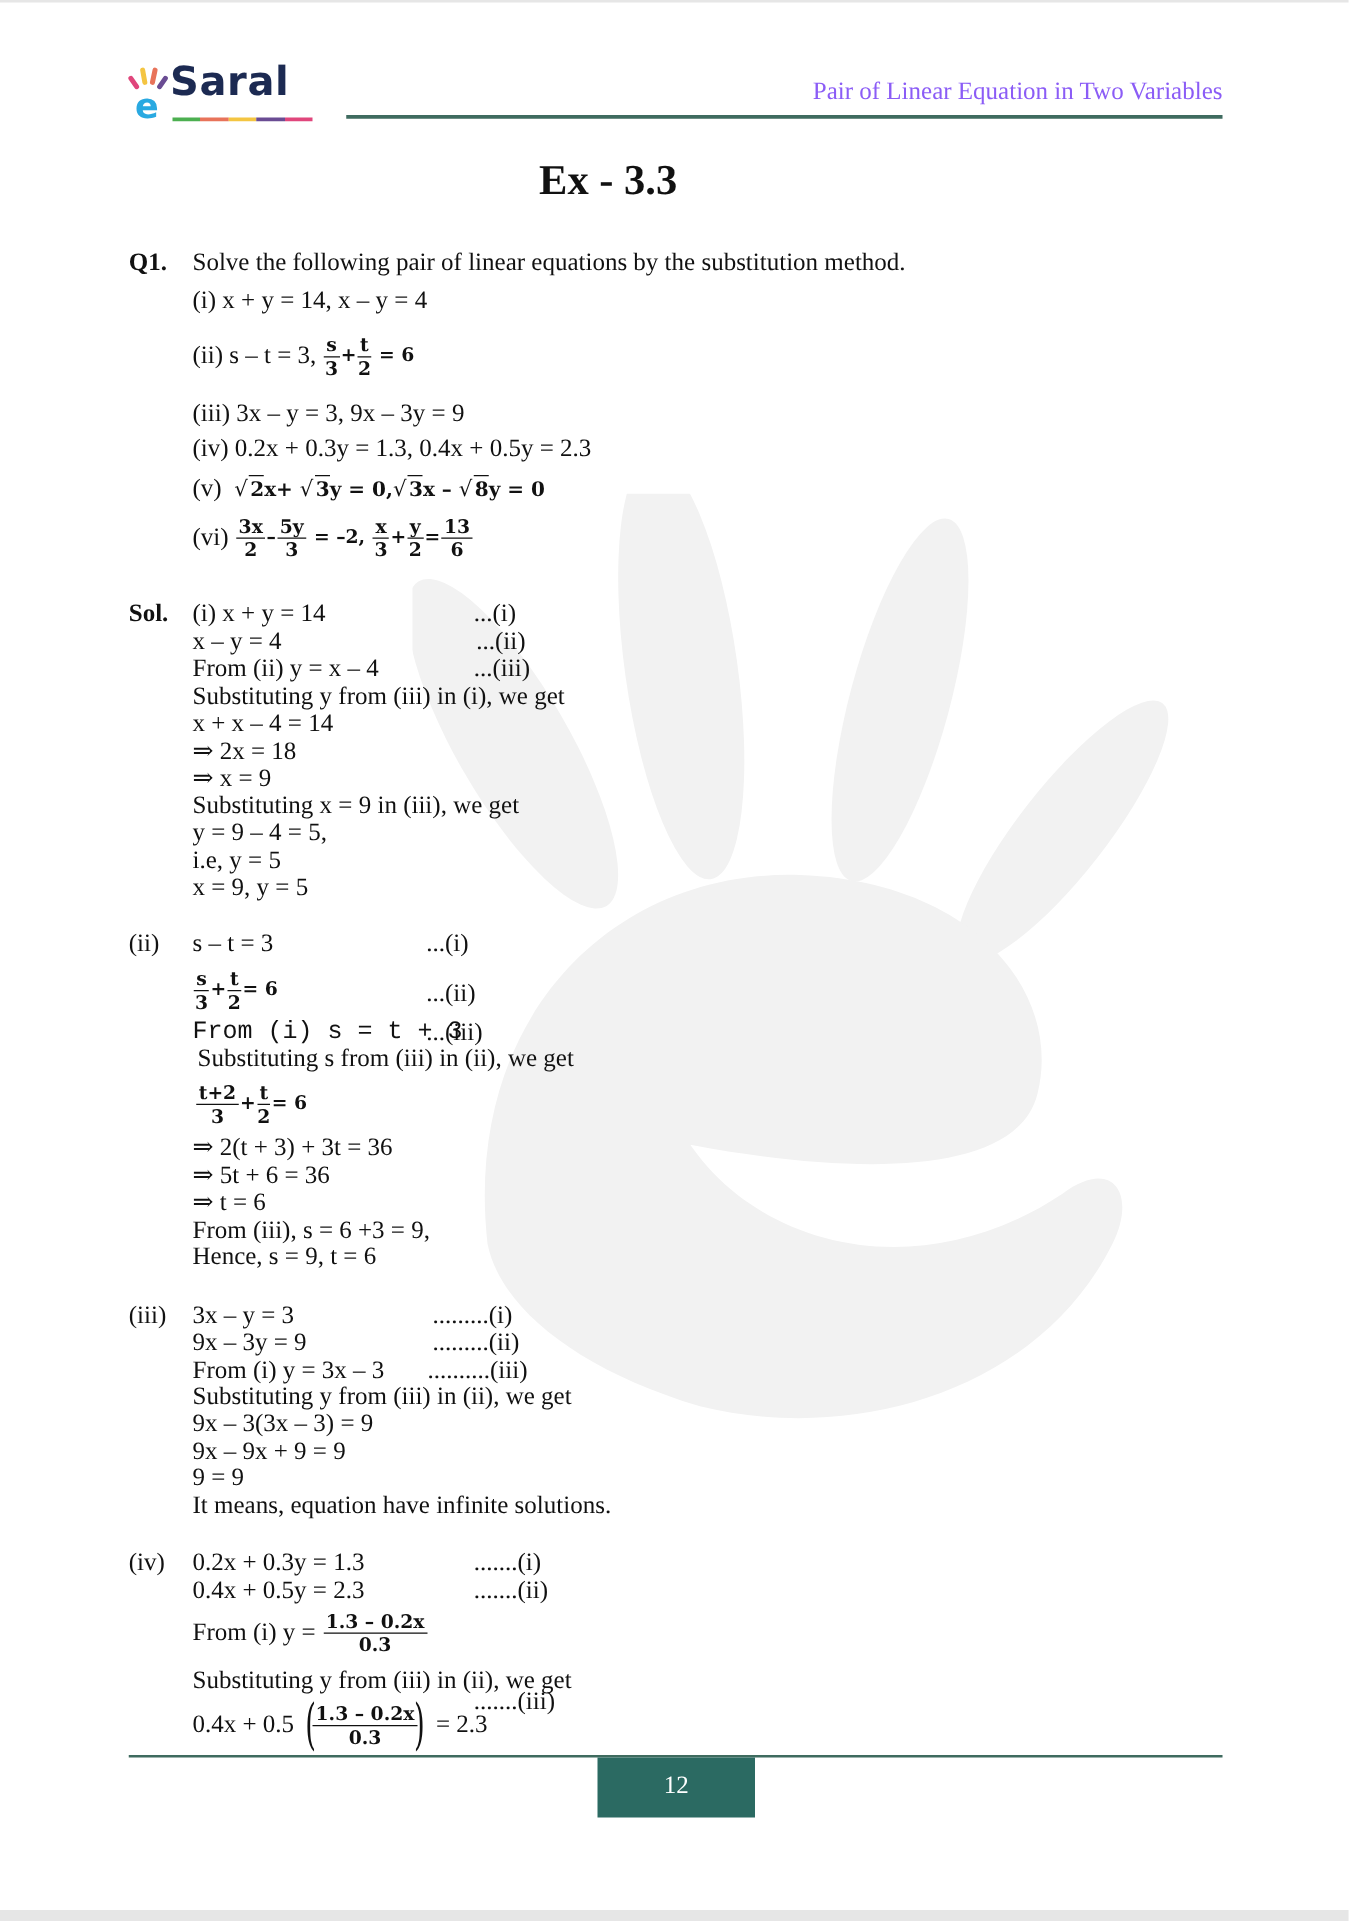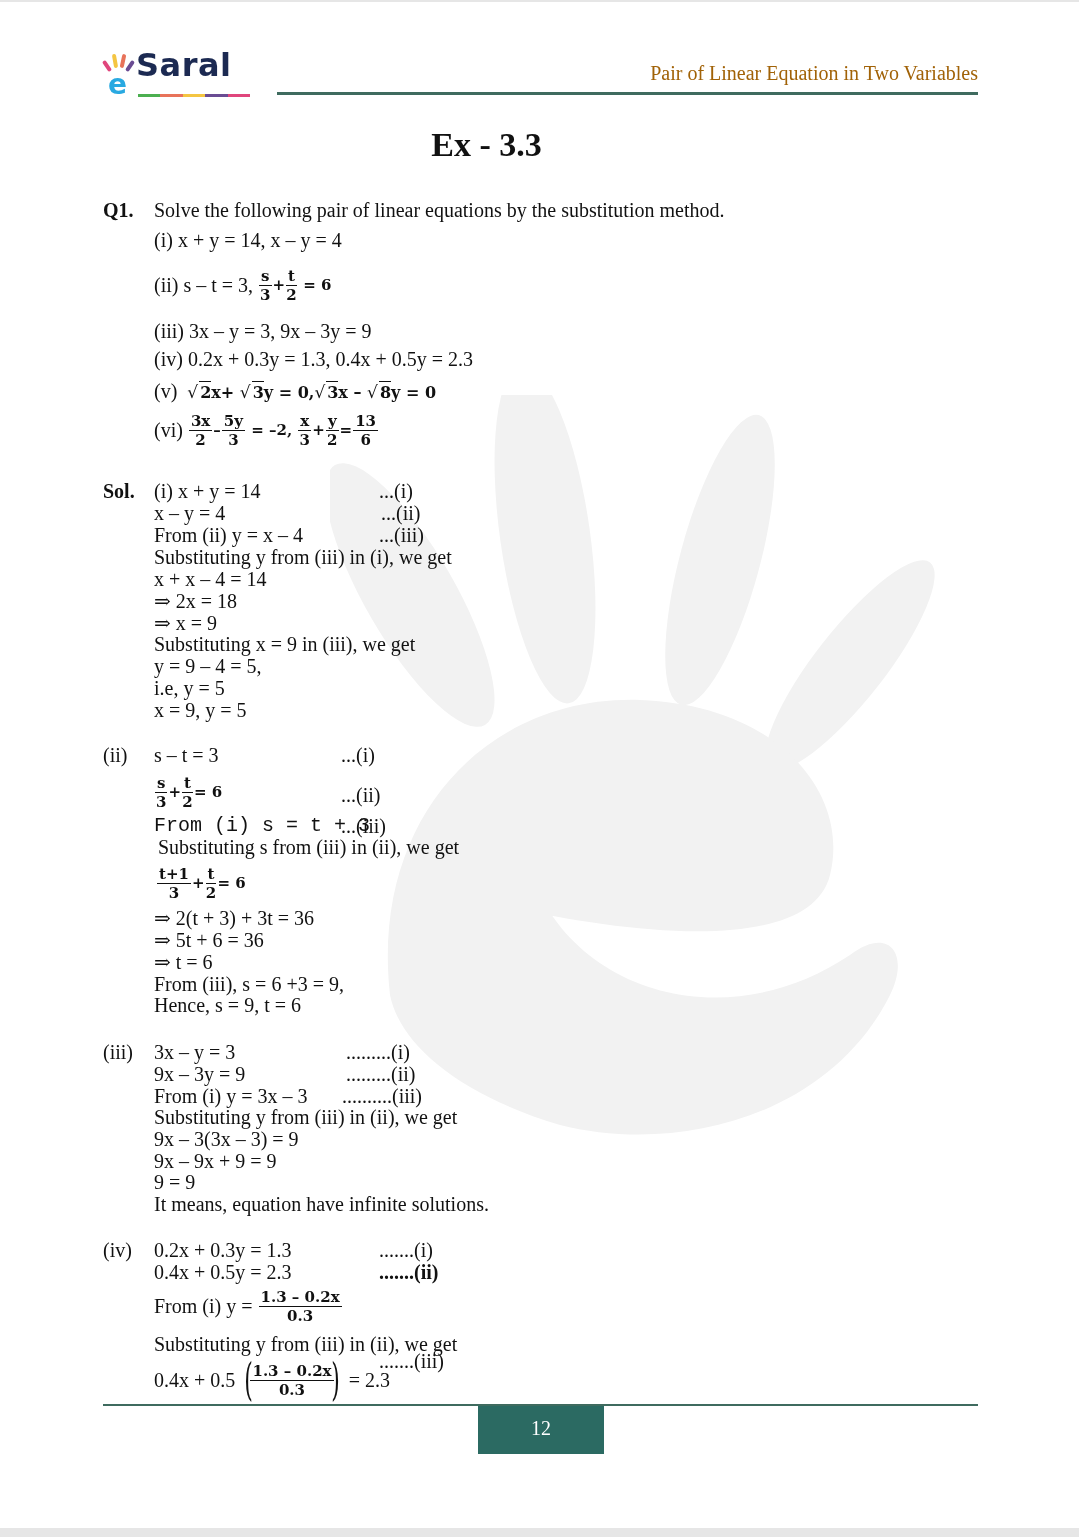--- a/index.html
+++ b/index.html
@@ -13,21 +13,21 @@
   .page-bottom { position:absolute; left:0; top:1528px; width:1079px; height:9px; background:#e6e6e6; }
 
   
   .watermark { position:absolute; left:330px; top:395px; width:620px; height:780px; pointer-events:none; }
 
   
   .logo { position:absolute; left:102px; top:52px; width:150px; height:46px; }
   .logo-text { position:absolute; left:34px; top:-6px; font-family:"DejaVu Sans", sans-serif; font-size:32px; font-weight:bold; color:#1c2a52; letter-spacing:0.5px; }
   .logo-bar { position:absolute; left:36px; top:42px; height:3px; width:112px; display:flex; }
   .logo-bar span { flex:1; height:3px; }
-  .header-title { position:absolute; right:101px; top:62px; font-size:20px; color:#a16207;font-family:Liberation Serif, serif; }
+  .header-title { position:absolute; right:101px; top:62px; font-size:20px; color:#8b5cf6;font-family:Liberation Serif, serif; }
   .header-rule { position:absolute; left:277px; top:92px; width:701px; height:3px; background:#3f6b5f; }
 
   .ex-title { position:absolute; left:0; width:973px; top:126px; text-align:center; font-size:34px; font-weight:bold; }
 
   .line { position:absolute; font-size:20px; white-space:nowrap; line-height:22px; }
   .b { font-weight:bold; }
   .mth { font-family:"DejaVu Serif", serif; font-weight:bold; font-size:15px; }
   .frac { display:inline-block; vertical-align:middle; text-align:center; margin:0 1px; }
   .frac .num { display:block; border-bottom:1.5px solid #111; padding:0 2px; line-height:18px; }
   .frac .den { display:block; line-height:18px; }
@@ -131,21 +131,21 @@
   <span class="mth">
     <span class="frac"><span class="num">s</span><span class="den">3</span></span><span>+</span><span class="frac"><span class="num">t</span><span class="den">2</span></span><span>= 6</span>
   </span>
 </div>
 <div class="line" style="left:341px;top:784px;">...(ii)</div>
 <div class="line" style="left:154px;top:815px;font-family:Liberation Mono, monospace;">From (i) s = t + 3</div>
 <div class="line" style="left:341px;top:815px;">...(iii)</div>
 <div class="line" style="left:158px;top:836px;">Substituting s from (iii) in (ii), we get</div>
 <div class="line" style="left:156px;top:865px;">
   <span class="mth">
-    <span class="frac"><span class="num">t+1</span><span class="den">3</span></span><span>+</span><span class="frac"><span class="num">t</span><span class="den">2</span></span><span>= 6</span>
+    <span class="frac"><span class="num">t+2</span><span class="den">3</span></span><span>+</span><span class="frac"><span class="num">t</span><span class="den">2</span></span><span>= 6</span>
   </span>
 </div>
 <div class="line" style="left:154px;top:907px;">⇒   2(t + 3) + 3t = 36</div>
 <div class="line" style="left:154px;top:929px;">⇒   5t + 6 = 36</div>
 <div class="line" style="left:154px;top:951px;">⇒   t = 6</div>
 <div class="line" style="left:154px;top:973px;">From (iii), s = 6 +3 = 9,</div>
 <div class="line" style="left:154px;top:994px;">Hence, s = 9, t = 6</div>
 
 <div class="line" style="left:103px;top:1041px;">(iii)</div>
 <div class="line" style="left:154px;top:1041px;">3x – y = 3</div>
@@ -157,21 +157,21 @@
 <div class="line" style="left:154px;top:1171px;">9 = 9</div>
 <div class="line" style="left:154px;top:1193px;">It means, equation have infinite solutions.</div>
 <div class="line" style="left:346px;top:1041px;">.........(i)</div>
 <div class="line" style="left:346px;top:1063px;">.........(ii)</div>
 <div class="line" style="left:342px;top:1085px;">..........(iii)</div>
 
 <div class="line" style="left:103px;top:1239px;">(iv)</div>
 <div class="line" style="left:154px;top:1239px;">0.2x + 0.3y = 1.3</div>
 <div class="line" style="left:379px;top:1239px;">.......(i)</div>
 <div class="line" style="left:154px;top:1261px;">0.4x + 0.5y = 2.3</div>
-<div class="line" style="left:379px;top:1261px;font-weight:bold;">.......(ii)</div>
+<div class="line" style="left:379px;top:1261px;">.......(ii)</div>
 <div class="line" style="left:154px;top:1288px;">
   <span style="vertical-align:middle">From (i) y =</span>
   <span class="mth"><span class="frac"><span class="num">1.3 – 0.2x</span><span class="den">0.3</span></span></span>
 </div>
 <div class="line" style="left:379px;top:1302px;margin-top:48px;">.......(iii)</div>
 <div class="line" style="left:154px;top:1333px;">Substituting y from (iii) in (ii), we get</div>
 <div class="line" style="left:154px;top:1362px;">
   <span style="vertical-align:middle">0.4x + 0.5</span>
   <span class="paren" style="margin-right:-8px">(</span><span class="mth"><span class="frac"><span class="num">1.3 – 0.2x</span><span class="den">0.3</span></span></span><span class="paren" style="margin-left:-8px">)</span>
   <span style="vertical-align:middle">= 2.3</span>

